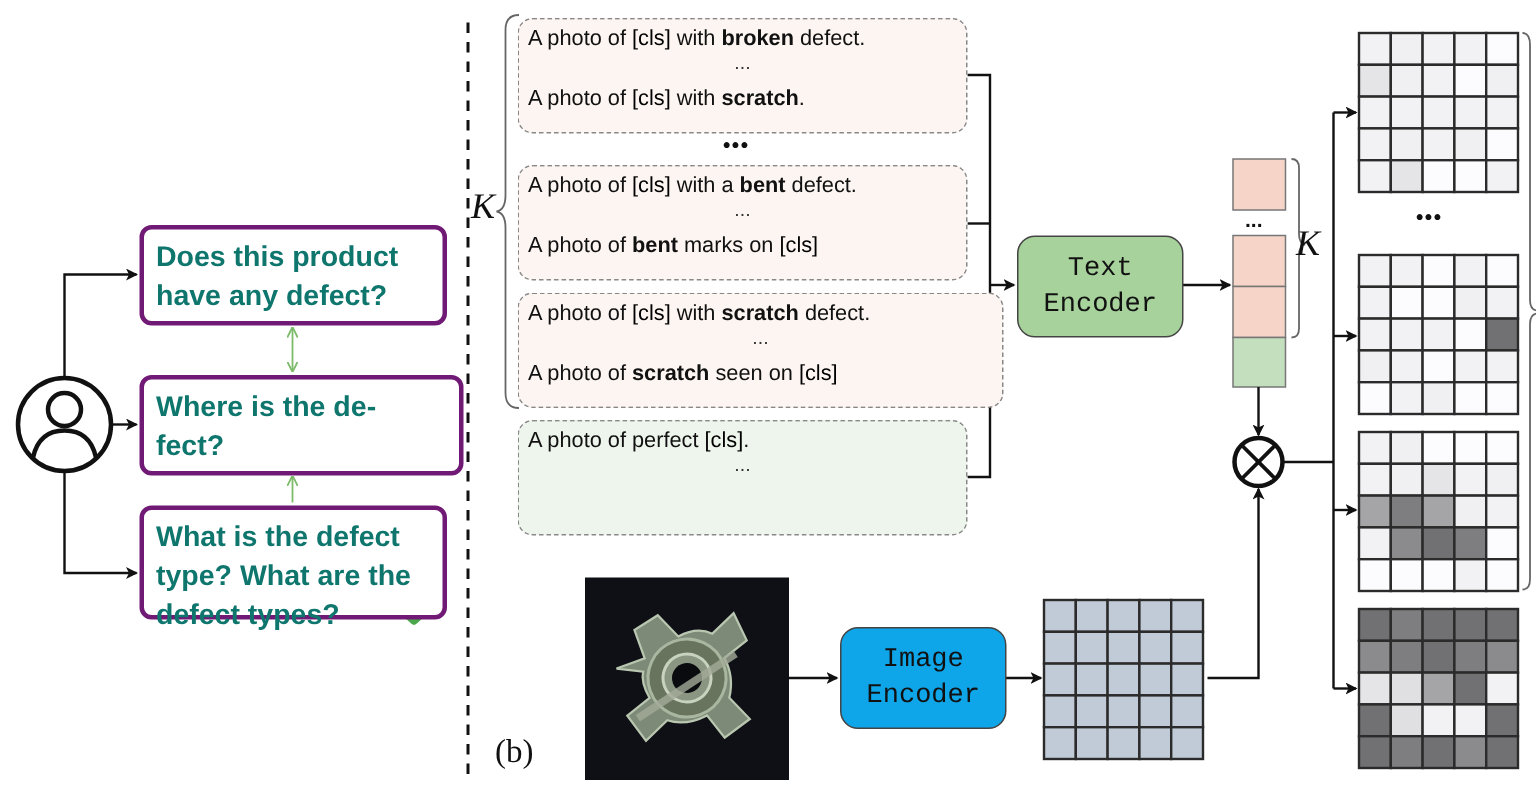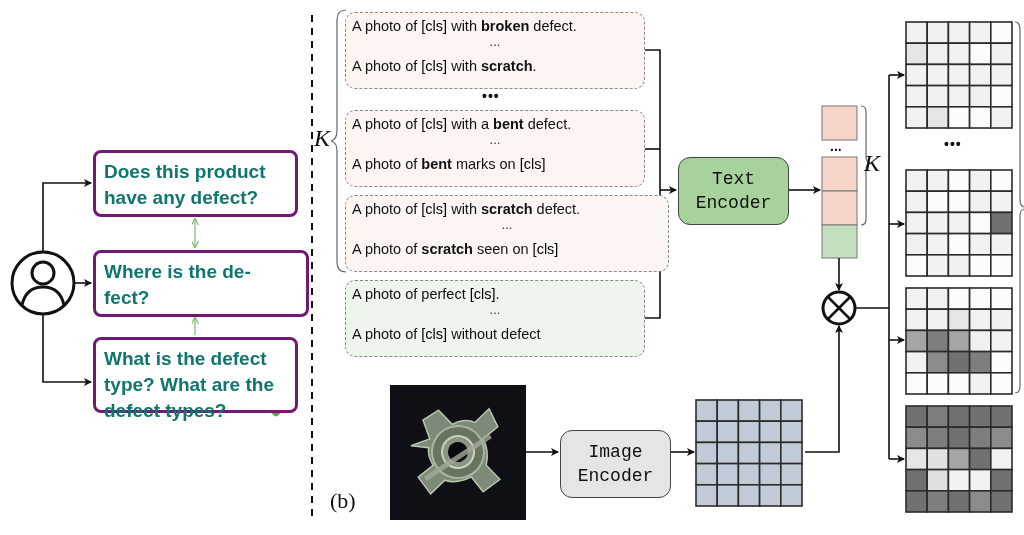--- a/index.html
+++ b/index.html
@@ -9,21 +9,21 @@
   .qbox { position:absolute; border:3px solid #701a75; border-radius:8px; background:#fff; box-sizing:border-box; padding:6px 8px; font-size:19px; line-height:26px; color:#0f766e;font-weight:bold; }
   .tbox { position:absolute; border:1.5px dashed #888; border-radius:10px; box-sizing:border-box; padding:3px 6px; font-size:14.5px; line-height:20px; color:#111; }
   .tbox.pink { background:#fdf5f1; }
   .tbox.green { background:#eef5ec; }
   .tline { white-space:nowrap; }
   .tdots { text-align:center; line-height:12px; height:14px; color:#333; font-size:13px; }
   .cls { color:#000000; }
   .bold { font-weight:bold; }
   .enc { position:absolute; border:1.5px solid #444; border-radius:12px; box-sizing:border-box; display:flex; align-items:center; justify-content:center; text-align:center; font-family:Liberation Mono, monospace; font-size:18px; line-height:24px; }
   .enc.text { background:#a7d29c; }
-  .enc.image { background:#e5e5e5;margin-top:12px; }
+  .enc.image { background:#0ea5e9; }
   .kfont { font-family:"Liberation Serif", serif; font-style:italic; font-size:24px; }
   .label-b { font-family:"Liberation Serif", serif; font-size:22px; }
   .ellipsis-big { font-weight:bold; font-size:20px; letter-spacing:1px; }
 </style>
 </head>
 <body>
 
 <svg class="overlay" viewBox="0 0 1024 535">
   <defs>
     <marker id="arr" markerWidth="8" markerHeight="8" refX="7" refY="4" orient="auto" markerUnits="userSpaceOnUse">
@@ -278,21 +278,20 @@
       <div class="tline" style="margin-top: 6px;"><span>A photo of </span><span class="bold">bent</span><span> marks on </span><span class="cls">[cls]</span></div>
     </div>
     <div class="tbox pink" style="left: 345px; top: 195px; width: 324px; height: 77px;">
       <div class="tline"><span>A photo of </span><span class="cls">[cls]</span><span> with </span><span class="bold">scratch</span><span> defect.</span></div>
       <div class="tdots">...</div>
       <div class="tline" style="margin-top: 6px;"><span>A photo of </span><span class="bold">scratch</span><span> seen on </span><span class="cls">[cls]</span></div>
     </div>
     <div class="tbox green" style="left: 345px; top: 280px; width: 300px; height: 77px;">
       <div class="tline"><span>A photo of perfect </span><span class="cls">[cls]</span><span>.</span></div>
       <div class="tdots">...</div>
-      <div class="tline" style="margin-top: 6px;"><span>A photo of </span><span class="cls">[cls]</span><span> without defect</span></div>
     </div>
   </div>
 
 <div class="abs ellipsis-big" style="left:482px; top:88px; font-size:14px;">•••</div>
 
 <div class="enc text" style="left:678px; top:157px; width:111px; height:68px;">
   <div>
     <div>Text</div>
     <div>Encoder</div>
   </div>

